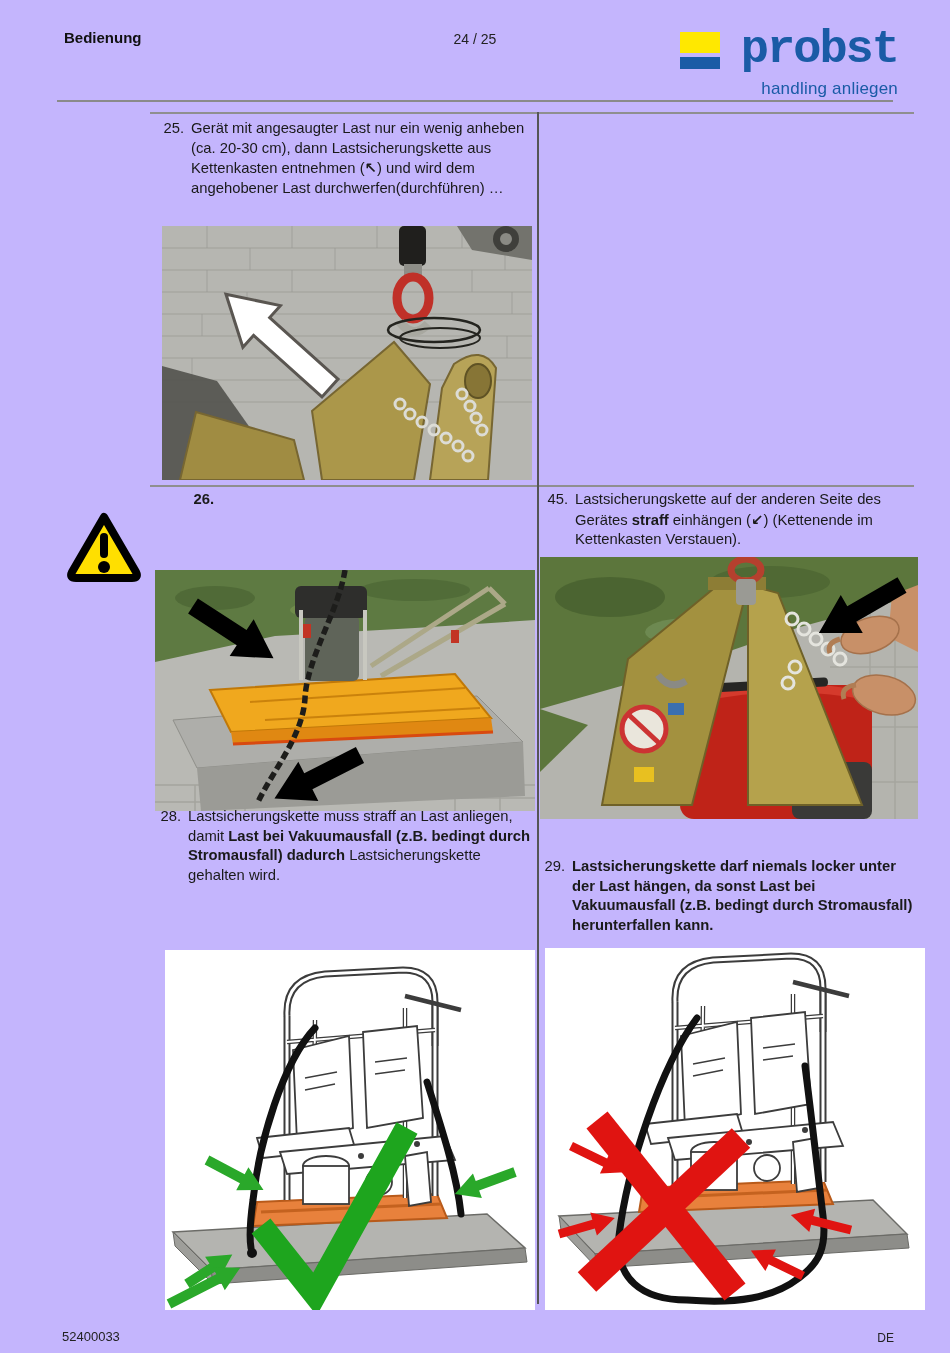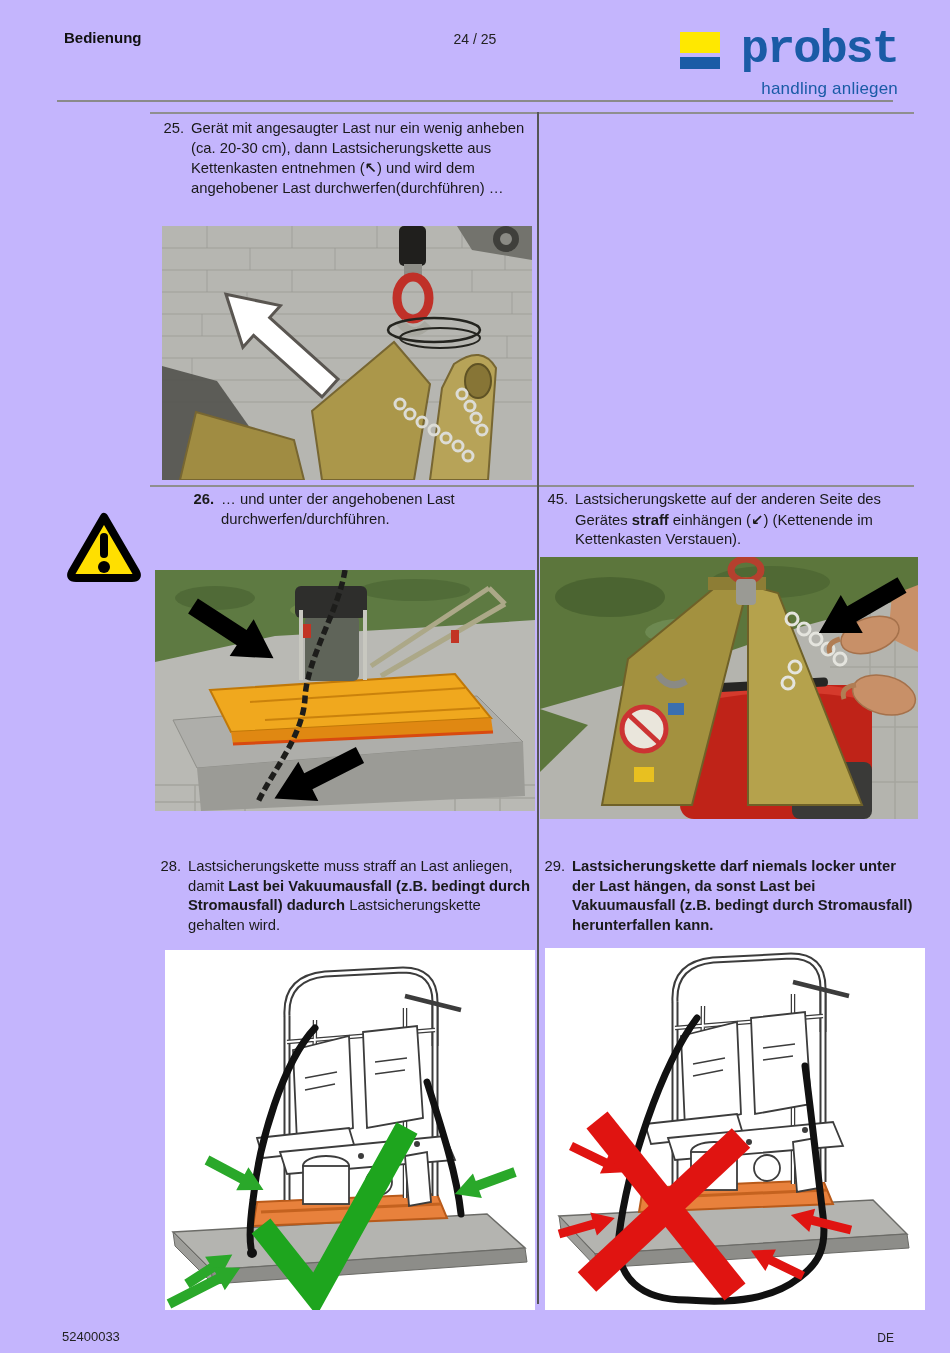--- a/index.html
+++ b/index.html
@@ -22,21 +22,21 @@
   .t-mid{left:150px;top:485px;width:764px;height:2px;background:#8f8f8f;}
   .t-vert{left:537px;top:112px;width:2px;height:1192px;background:#555;}
   
   .step{display:flex;gap:7px;font-size:14.8px;line-height:1.33;}
   .step .num{min-width:24px;flex-shrink:0;text-align:right;}
   .b{font-weight:bold;}
   .glyph{font-family:"DejaVu Sans",sans-serif;font-weight:bold;}
   .s25{left:160px;top:119px;width:366px;}
   .s26{left:157px;top:490px;width:374px;margin-left:33px;}
   .s27{left:544px;top:490px;width:370px;}
-  .s28{left:157px;top:857px;width:374px;}
+  .s28{left:157px;top:807px;width:374px;}
   .s29{left:541px;top:857px;width:382px;}
   
   .ph{display:block;}
   .f25{left:162px;top:226px;}
   .f26{left:155px;top:570px;}
   .f27{left:540px;top:557px;}
   .f28{left:165px;top:950px;}
   .f29{left:545px;top:948px;}
   .warn{left:64px;top:509px;}
   
@@ -109,21 +109,21 @@
       <circle cx="314" cy="192" r="5"></circle>
         <circle cx="320" cy="204" r="5"></circle>
     </g>
     <g transform="translate(168,162) rotate(-138)">
       <path d="M0,-12 L92,-12 L92,-28 L140,0 L92,28 L92,12 L0,12 Z" fill="#ffffff" stroke="#5a5651" stroke-width="3"></path>
     </g>
   </svg>
 
   <div class="abs step s26">
     <span class="num b">26.</span>
-    <span><span>… und unter der angehobenen Last durchwerfen/durchführen.</span><br>
+    <span><br>
     </span>
   </div>
 
   <svg class="abs ph f26" width="380" height="241" viewBox="0 0 380 241">
     <rect width="380" height="241" fill="#b9b9b4"></rect>
     <path d="M0 215H380 M0 232H120 M255 228H380 M40 215V241 M90 220V241 M300 215V241 M345 222V241" stroke="#98988f" stroke-width="1.5" opacity="0.6" fill="none"></path>
     <polygon points="0,0 380,0 380,50 260,58 120,66 0,92" fill="#5e7a42"></polygon>
     <ellipse cx="60" cy="28" rx="40" ry="12" fill="#4c6634" opacity="0.8"></ellipse>
     <ellipse cx="260" cy="20" rx="55" ry="11" fill="#4c6634" opacity="0.7"></ellipse>
     <ellipse cx="165" cy="40" rx="30" ry="8" fill="#74904e" opacity="0.8"></ellipse>

